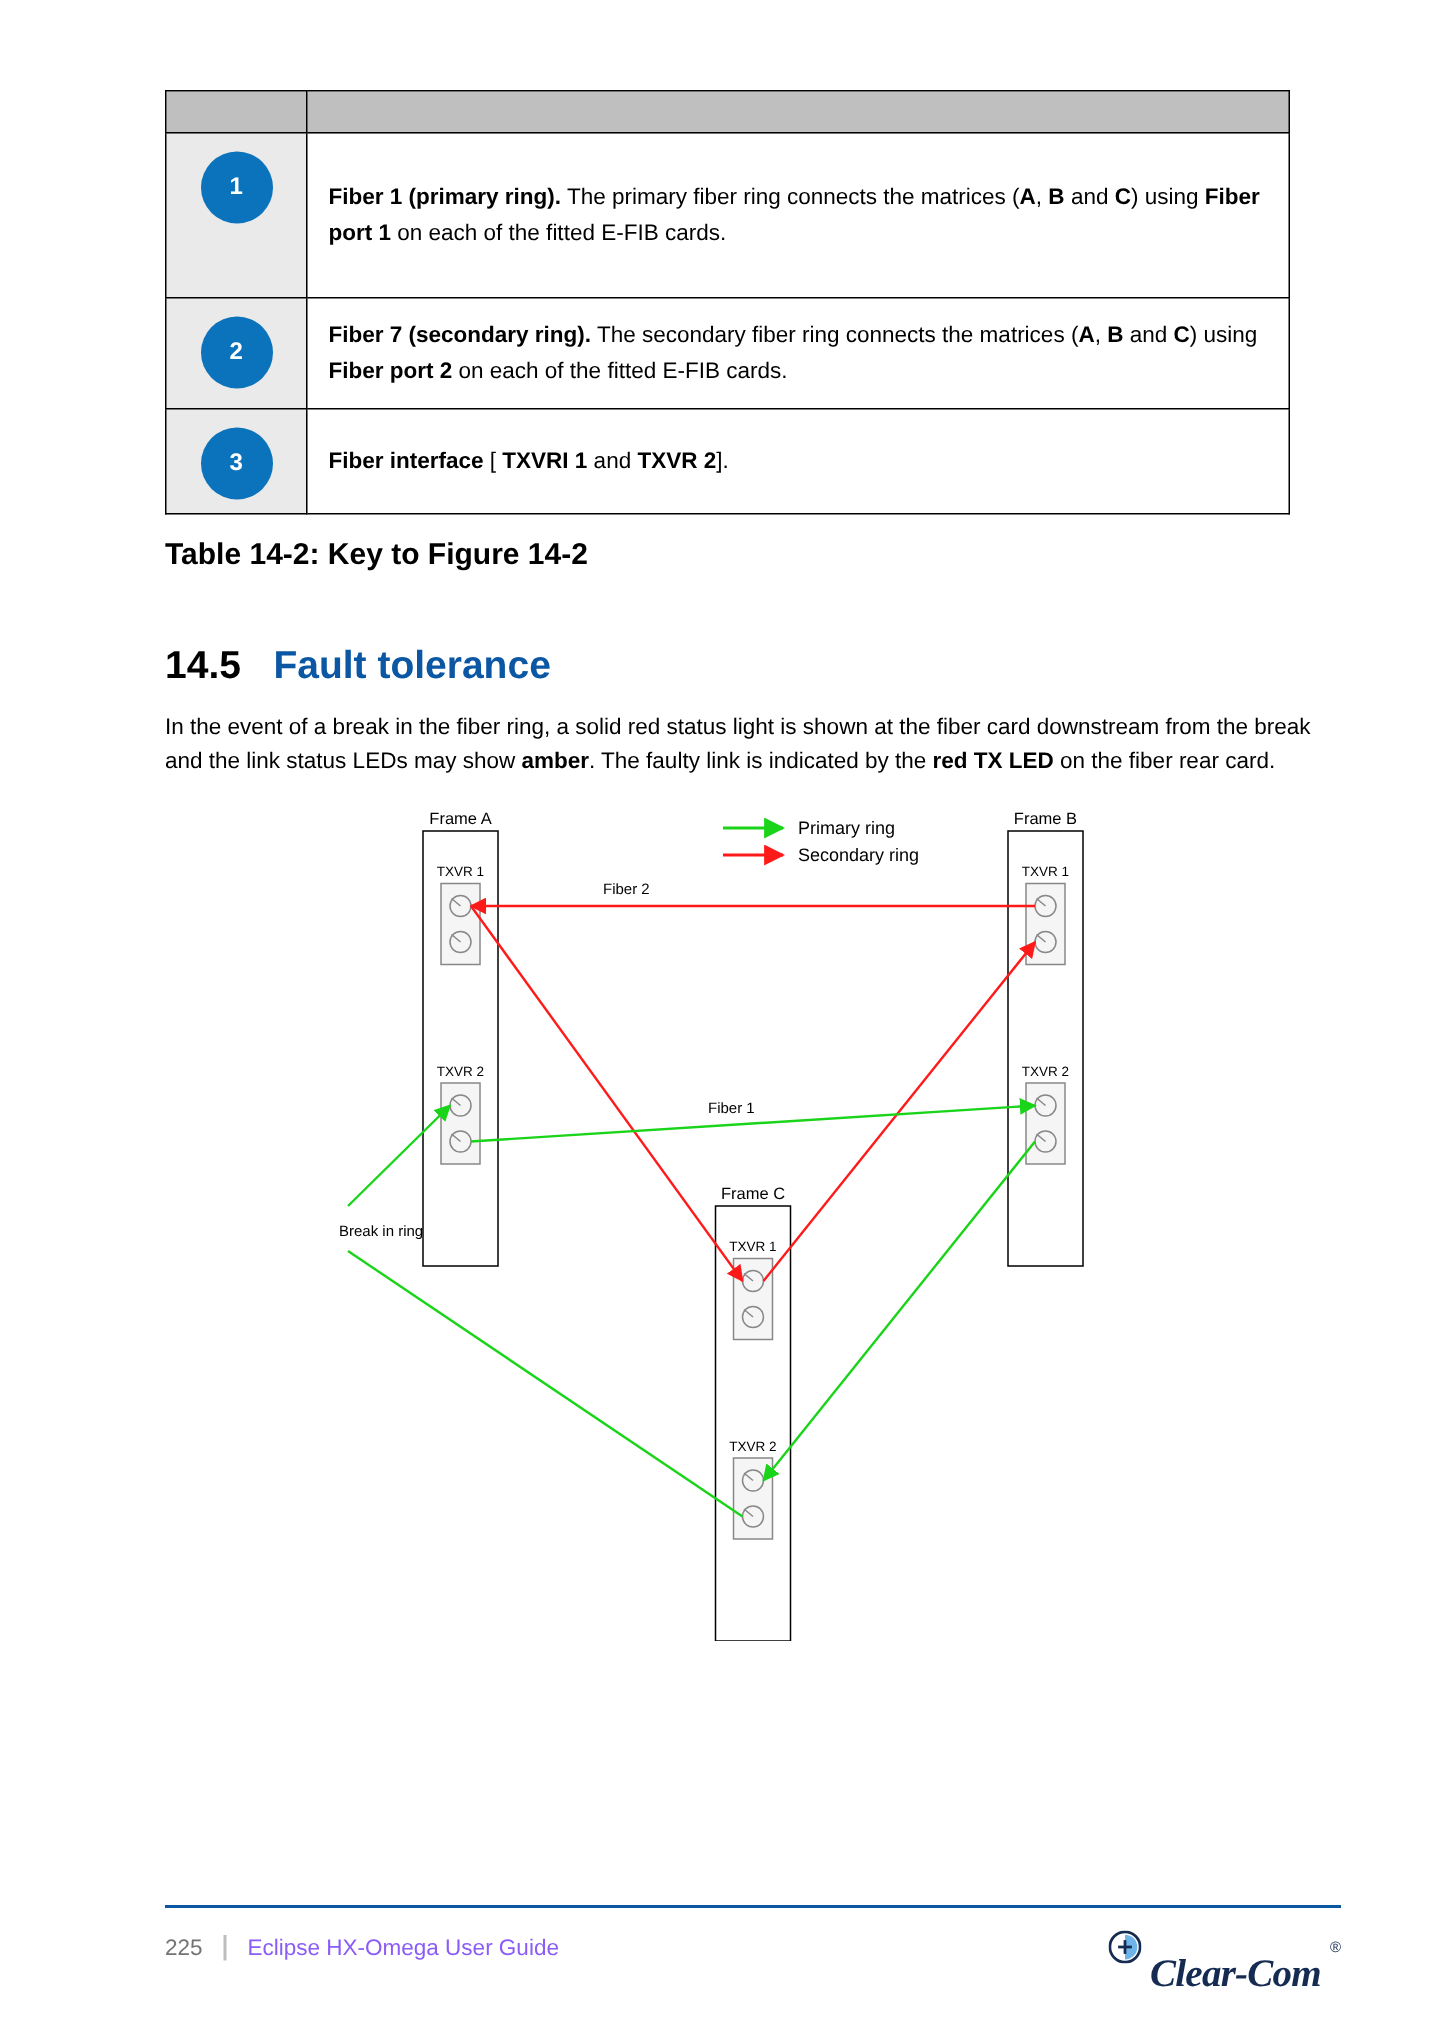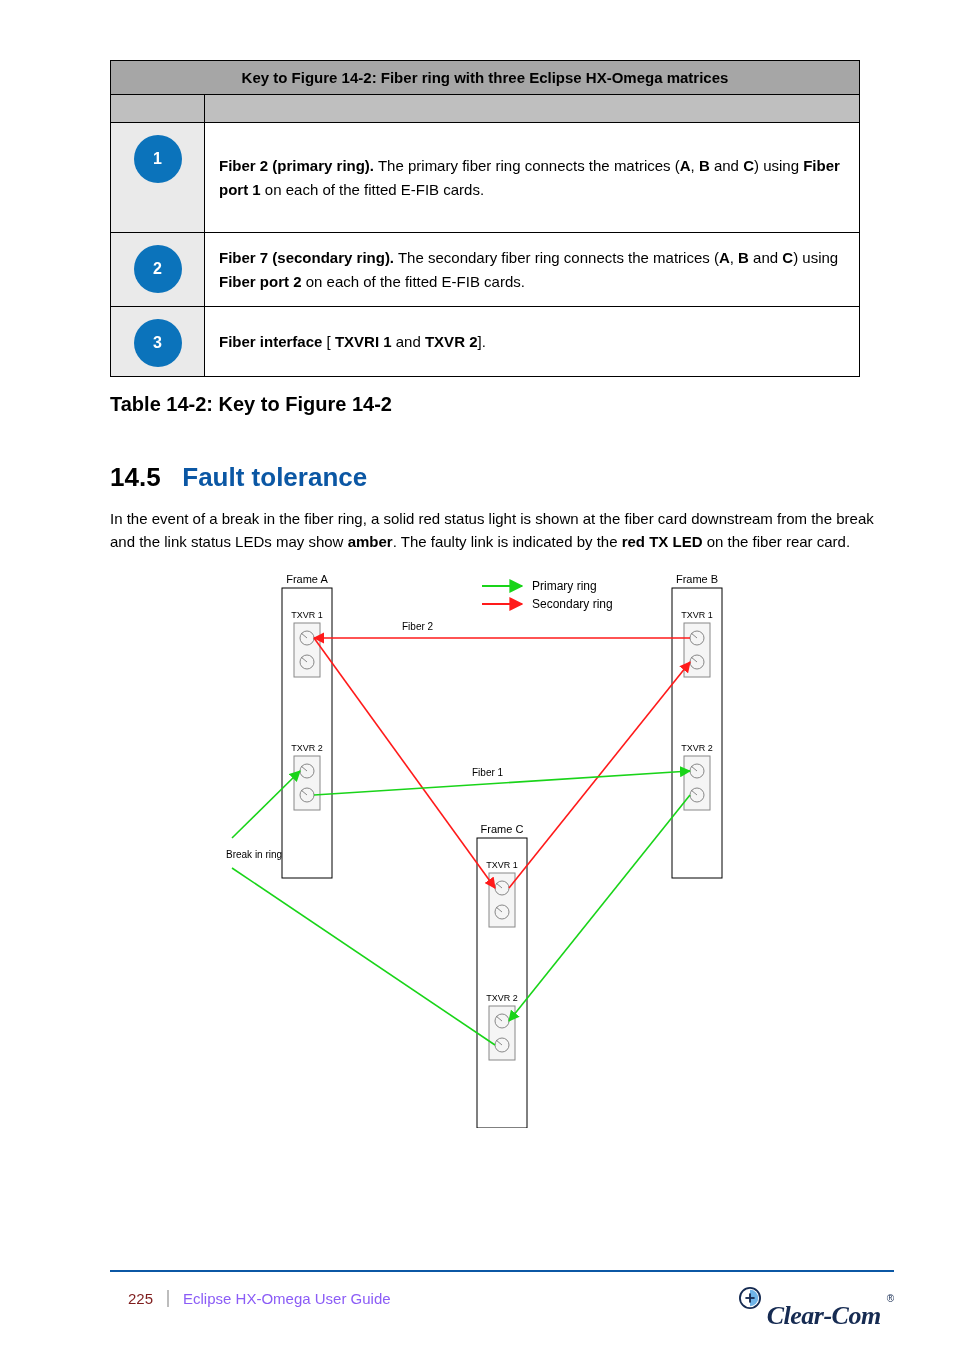--- a/index.html
+++ b/index.html
@@ -118,26 +118,25 @@
     margin: 0 0 8px 0;
   }
   .footer-row {
     display: flex;
     align-items: center;
     justify-content: space-between;
     height: 36px;
   }
   .page-number {
     font-size: 15px;
-    color: #7f1d1d;
+    color: #737373;
     font-weight: normal;
     border-right: 2px solid #bdbdbd;
     padding-right: 14px;
     margin-right: 14px;
-    margin-left: 18px;
   }
   .footer-title {
     font-size: 15px;
     color: #8b5cf6;
     flex: 1;
   }
   .brand {
     display: flex;
     align-items: center;
     gap: 6px;
@@ -167,34 +166,31 @@
 <body>
 
 <div class="page">
 
   <table class="data-table">
     <colgroup>
         <col class="col-key">
         <col>
       </colgroup>
     <tbody>
-        <tr>
-      <th colspan="2" class="hdr1">Key to Figure 14-2: Fiber ring with three Eclipse HX-Omega matrices</th>
-    </tr>
     <tr>
       <th class="hdr2"></th>
       <th class="hdr2"></th>
     </tr>
     <tr class="row-tall">
       <td class="col-key">
         <div class="key-circle">
               <span class="key-num">1</span>
             </div>
       </td>
-      <td class="col-desc"><b>Fiber 2 (primary ring).</b> The primary fiber ring connects the matrices (<b>A</b>, <b>B</b> and <b>C</b>) using <b>Fiber port 1</b> on each of the fitted E-FIB cards.</td>
+      <td class="col-desc"><b>Fiber 1 (primary ring).</b> The primary fiber ring connects the matrices (<b>A</b>, <b>B</b> and <b>C</b>) using <b>Fiber port 1</b> on each of the fitted E-FIB cards.</td>
     </tr>
     <tr class="row-med">
       <td class="col-key">
         <div class="key-circle">
               <span class="key-num">2</span>
             </div>
       </td>
       <td class="col-desc"><b>Fiber 7 (secondary ring).</b> The secondary fiber ring connects the matrices (<b>A</b>, <b>B</b> and <b>C</b>) using <b>Fiber port 2</b> on each of the fitted E-FIB cards.</td>
     </tr>
     <tr class="row-short">

